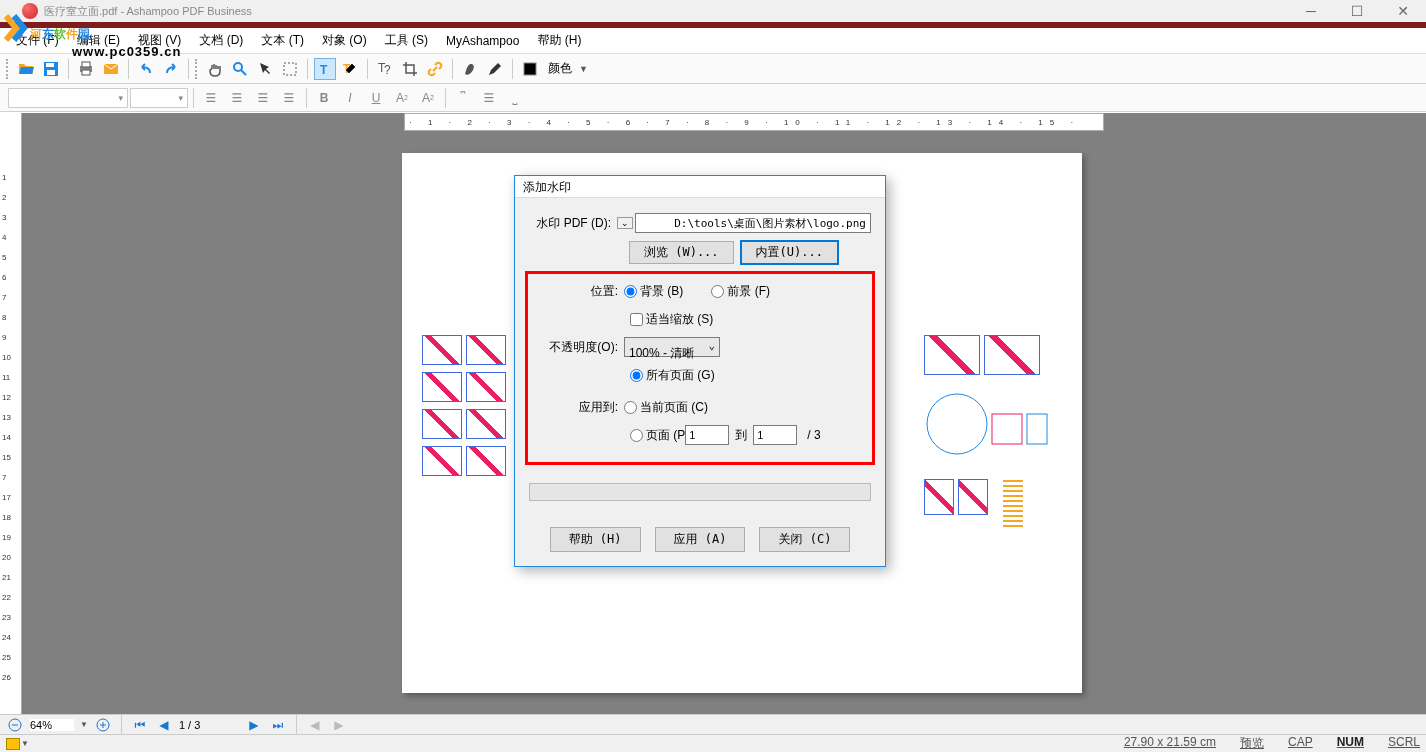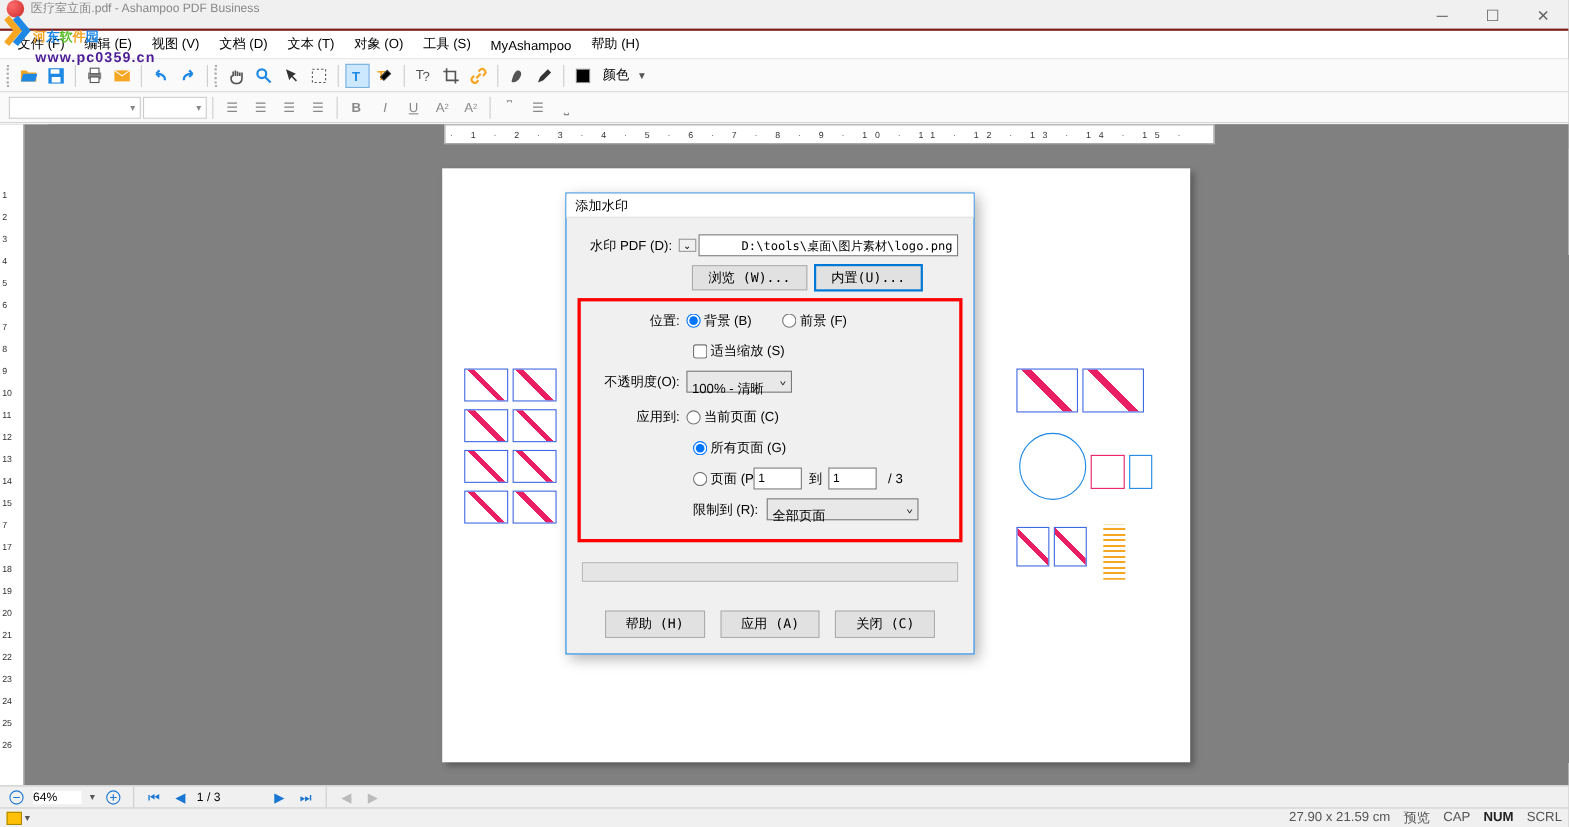--- a/index.html
+++ b/index.html
@@ -1,19 +1,19 @@
 <!DOCTYPE html>
 <html><head>
 <meta charset="utf-8">
 <style>
 * { margin: 0; padding: 0; box-sizing: border-box; font-family: "Microsoft YaHei", "SimSun", Arial, sans-serif; font-size: 12px; }
 body { background: #fff; overflow: hidden; width: 1426px; height: 752px; position: relative; }
 
 
-.titlebar { height: 28px; background: #f0f0f0; display: flex; align-items: flex-start; padding-left: 6px; border-bottom: 2px solid #7f1d1d; }
+.titlebar { height: 28px; background: #f0f0f0; display: flex; align-items: center; padding-left: 22px; border-bottom: 6px solid #7f1d1d; }
 .titlebar .app-icon { width: 16px; height: 16px; border-radius: 50%; background: radial-gradient(circle at 30% 30%, #ff6b6b, #c92a2a); margin-right: 6px; }
 .titlebar .title-text { color: #888; font-size: 11px; flex: 1; }
 .win-controls { display: flex; }
 .win-controls div { width: 46px; height: 28px; display: flex; align-items: center; justify-content: center; color: #666; font-size: 14px; }
 
 
 .menubar { height: 26px; display: flex; align-items: center; padding-left: 8px; gap: 2px; border-bottom: 1px solid #e0e0e0; }
 .menubar span { padding: 3px 8px; font-size: 12px; }
 
 
@@ -68,30 +68,30 @@
 .dlg-footer .dlg-btn { padding: 3px 18px; margin: 0; }
 input[type=radio], input[type=checkbox] { margin-right: 3px; vertical-align: middle; }
 
 
 .bottom-bar1 { position: absolute; bottom: 18px; left: 0; right: 0; height: 20px; background: #f0f0f0; border-top: 1px solid #ccc; display: flex; align-items: center; padding: 0 6px; gap: 6px; }
 .bottom-bar2 { position: absolute; bottom: 0; left: 0; right: 0; height: 18px; background: #f0f0f0; border-top: 1px solid #ccc; display: flex; align-items: center; padding: 0 6px; }
 .nav-btn { width: 18px; height: 16px; display: flex; align-items: center; justify-content: center; color: #1976d2; }
 .nav-btn.dis { color: #bbb; }
 .nav-input { width: 60px; height: 16px; text-align: left; border: none; background: transparent; font-size: 11px; }
 .zoom-input { width: 44px; font-size: 11px; border: none; }
-.status-right { margin-left: auto; display: flex; gap: 12px; font-size: 11px; color: #555; }
+.status-right { margin-left: auto; display: flex; gap: 24px; font-size: 11px; color: #555; text-decoration: underline; }
 .status-right span.bold { font-weight: bold; color: #222; }
 .lock-icon { width: 14px; height: 12px; background: #ffc107; border: 1px solid #aa8800; }
 
 
 .watermark-logo { position: absolute; top: 8px; left: 4px; z-index: 200; pointer-events: none; }
 .watermark-logo .logo-graphic { display: flex; align-items: center; gap: 2px; }
 .watermark-logo .chev { width: 24px; height: 40px; }
 .watermark-logo .cn-text { font-size: 30px; font-weight: bold; }
-.watermark-logo .url { font-size: 13px; color: #4c1d95; font-weight: bold; letter-spacing: 1px; margin-left: 28px; margin-top: -4px; }
+.watermark-logo .url { font-size: 13px; color: #000000; font-weight: bold; letter-spacing: 1px; margin-left: 68px; margin-top: -4px; }
 </style>
 </head>
 <body>
 
 <div class="watermark-logo">
   <div class="logo-graphic">
     <svg class="chev" viewBox="0 0 24 40">
         <path d="M2 8 L12 20 L2 32" stroke="#f5a623" stroke-width="6" fill="none"></path>
         <path d="M10 8 L20 20 L10 32" stroke="#1e88e5" stroke-width="6" fill="none"></path>
       </svg>
@@ -342,39 +342,33 @@
       </div>
       <div class="dlg-row" style="padding-left:94px">
         <label><input type="checkbox" style=""><span>适当缩放 (S)</span></label>
       </div>
       <div class="dlg-row" style="margin-top:0">
         <div class="dlg-label">不透明度(O):</div>
         <div class="dlg-combo" style="width:96px">
             <span>100% - 清晰</span>
           </div>
       </div>
+      <div class="dlg-row" style="padding-left:94px">
+        <label><input type="radio" checked="" style=""><span>所有页面 (G)</span></label>
+      </div>
       <div class="dlg-row" style="margin-top:10px">
         <div class="dlg-label">应用到:</div>
         <label><input type="radio" style=""><span>当前页面 (C)</span></label>
-      </div>
-      <div class="dlg-row" style="padding-left:94px">
-        <label><input type="radio" checked="" style=""><span>所有页面 (G)</span></label>
       </div>
       <div class="dlg-row" style="padding-left:94px">
         <label><input type="radio" style=""><span>页面 (P</span></label>
         <input class="dlg-num" value="1" style="">
         <span style="margin:0 6px">到</span>
         <input class="dlg-num" value="1" style="">
         <span style="margin-left:10px">/  3</span>
-      </div>
-      <div class="dlg-row" style="padding-left:94px">
-        <span style="margin-right:8px">限制到 (R):</span>
-        <div class="dlg-combo" style="width:138px">
-            <span>全部页面</span>
-          </div>
       </div>
     </div>
 
     <div class="dlg-progress"></div>
 
     <div class="dlg-footer">
       <button class="dlg-btn">帮助 (H)</button>
       <button class="dlg-btn">应用 (A)</button>
       <button class="dlg-btn">关闭 (C)</button>
     </div>

